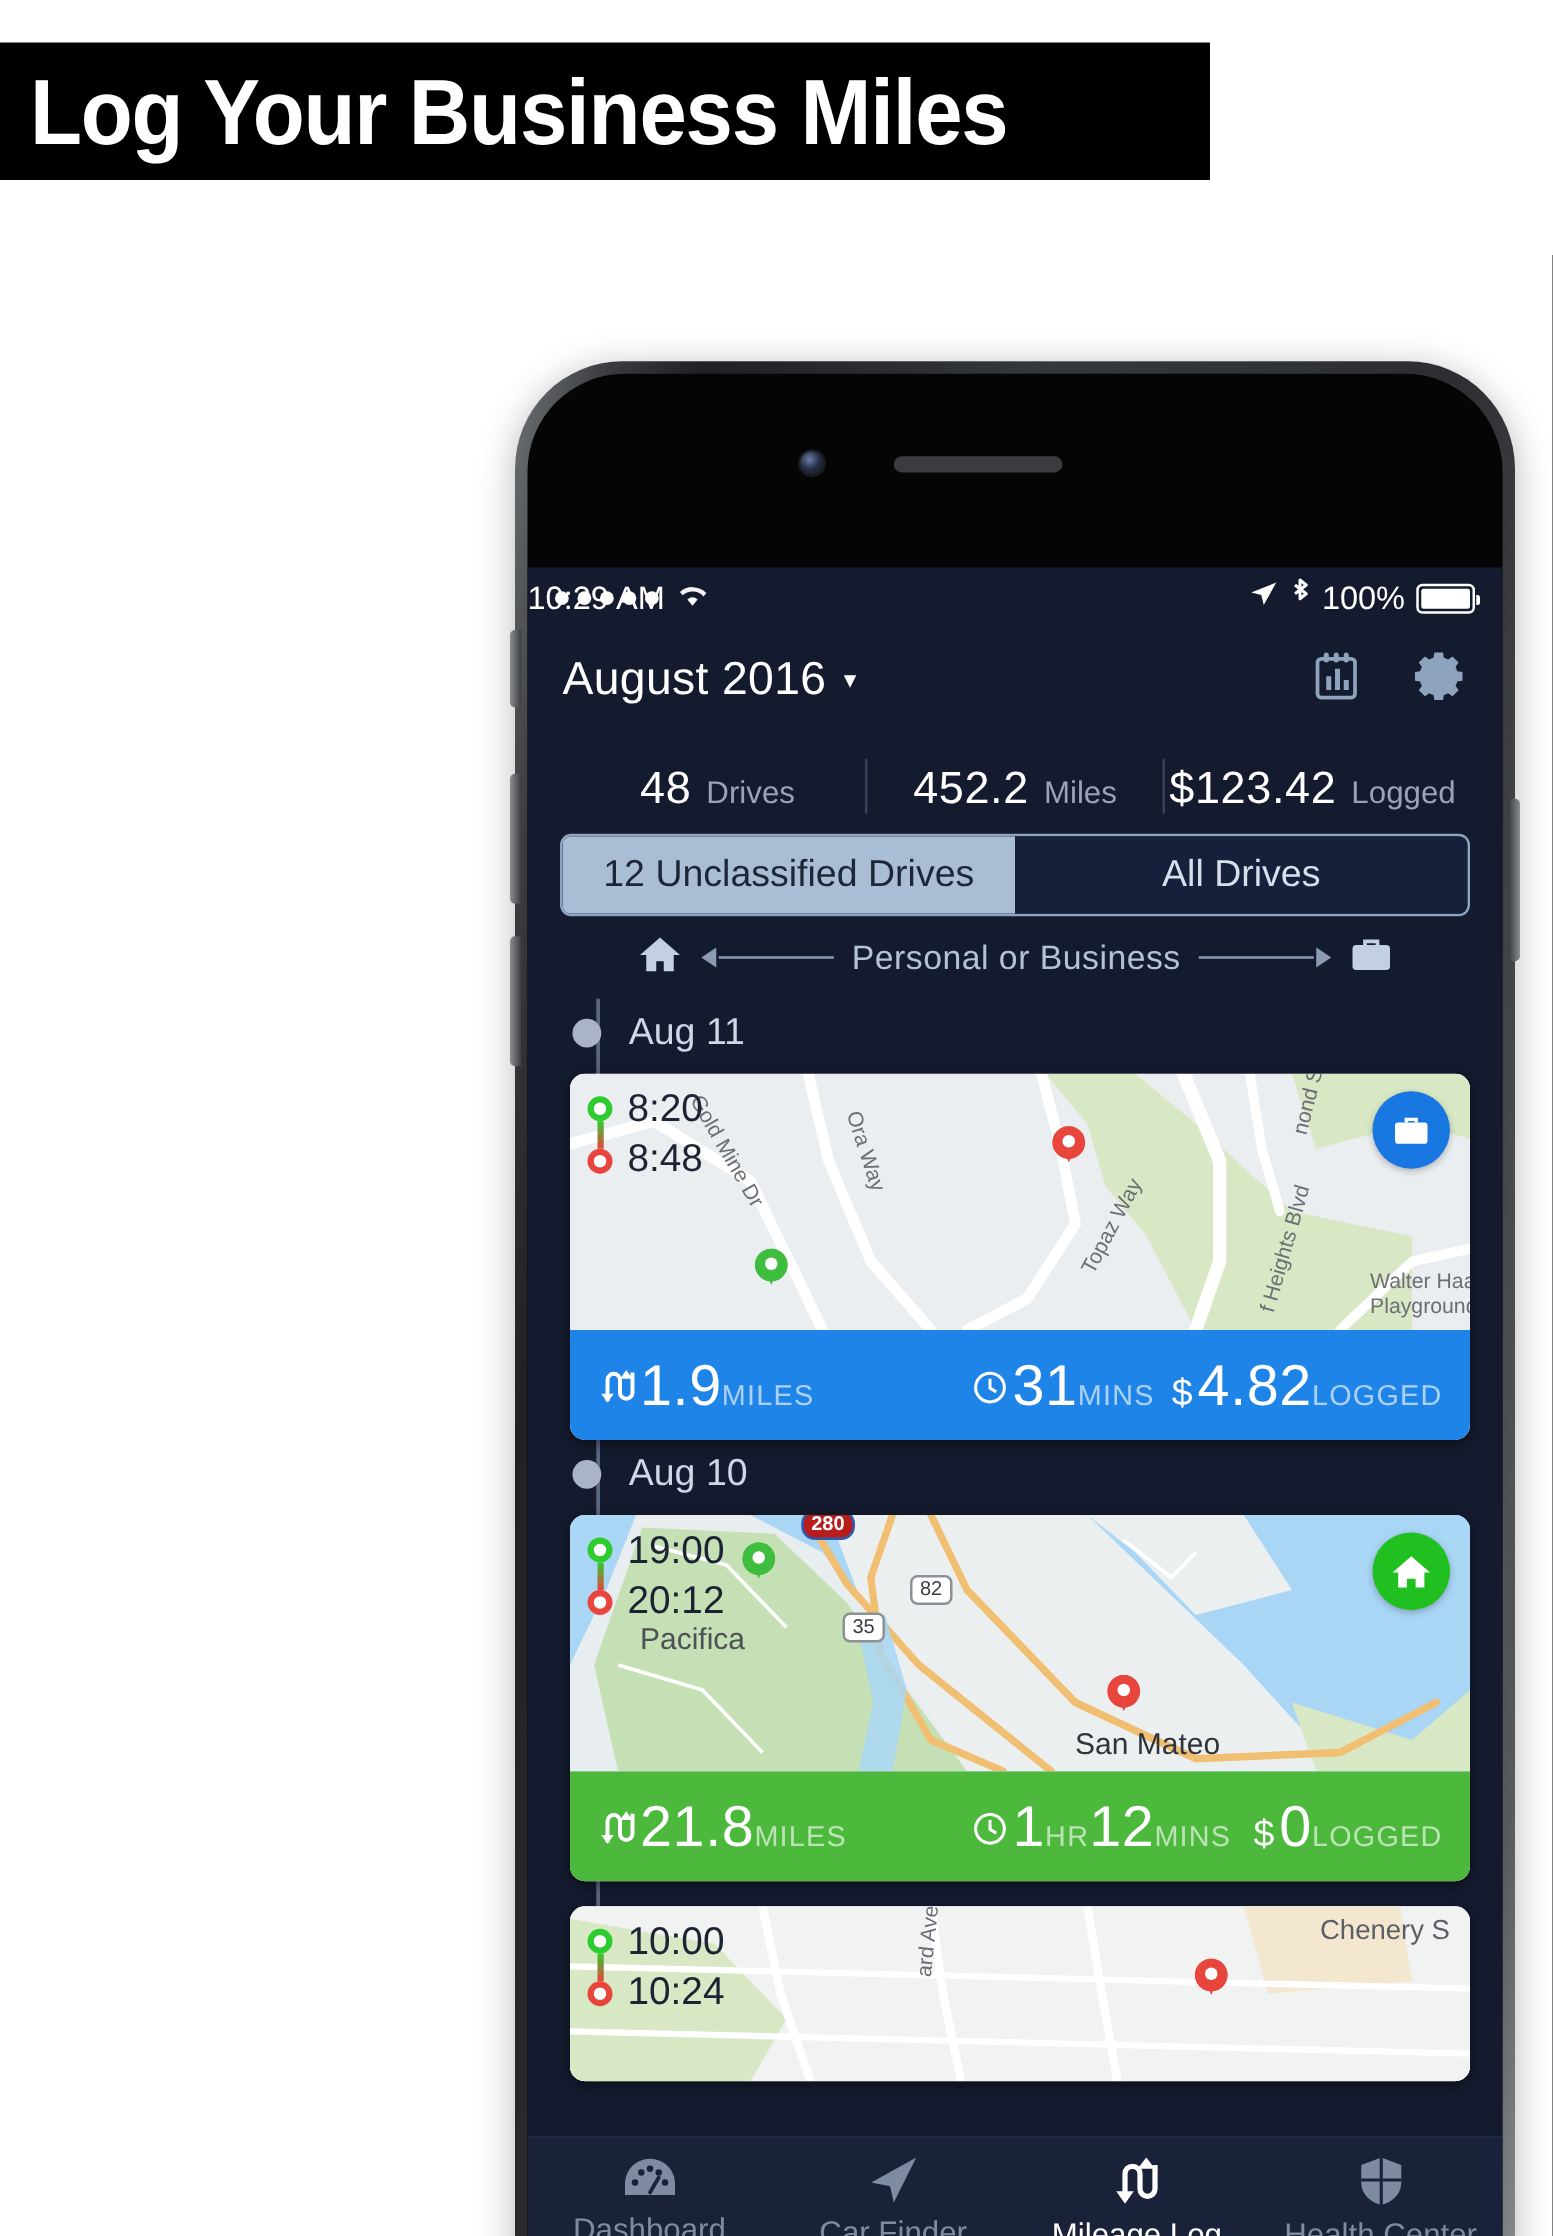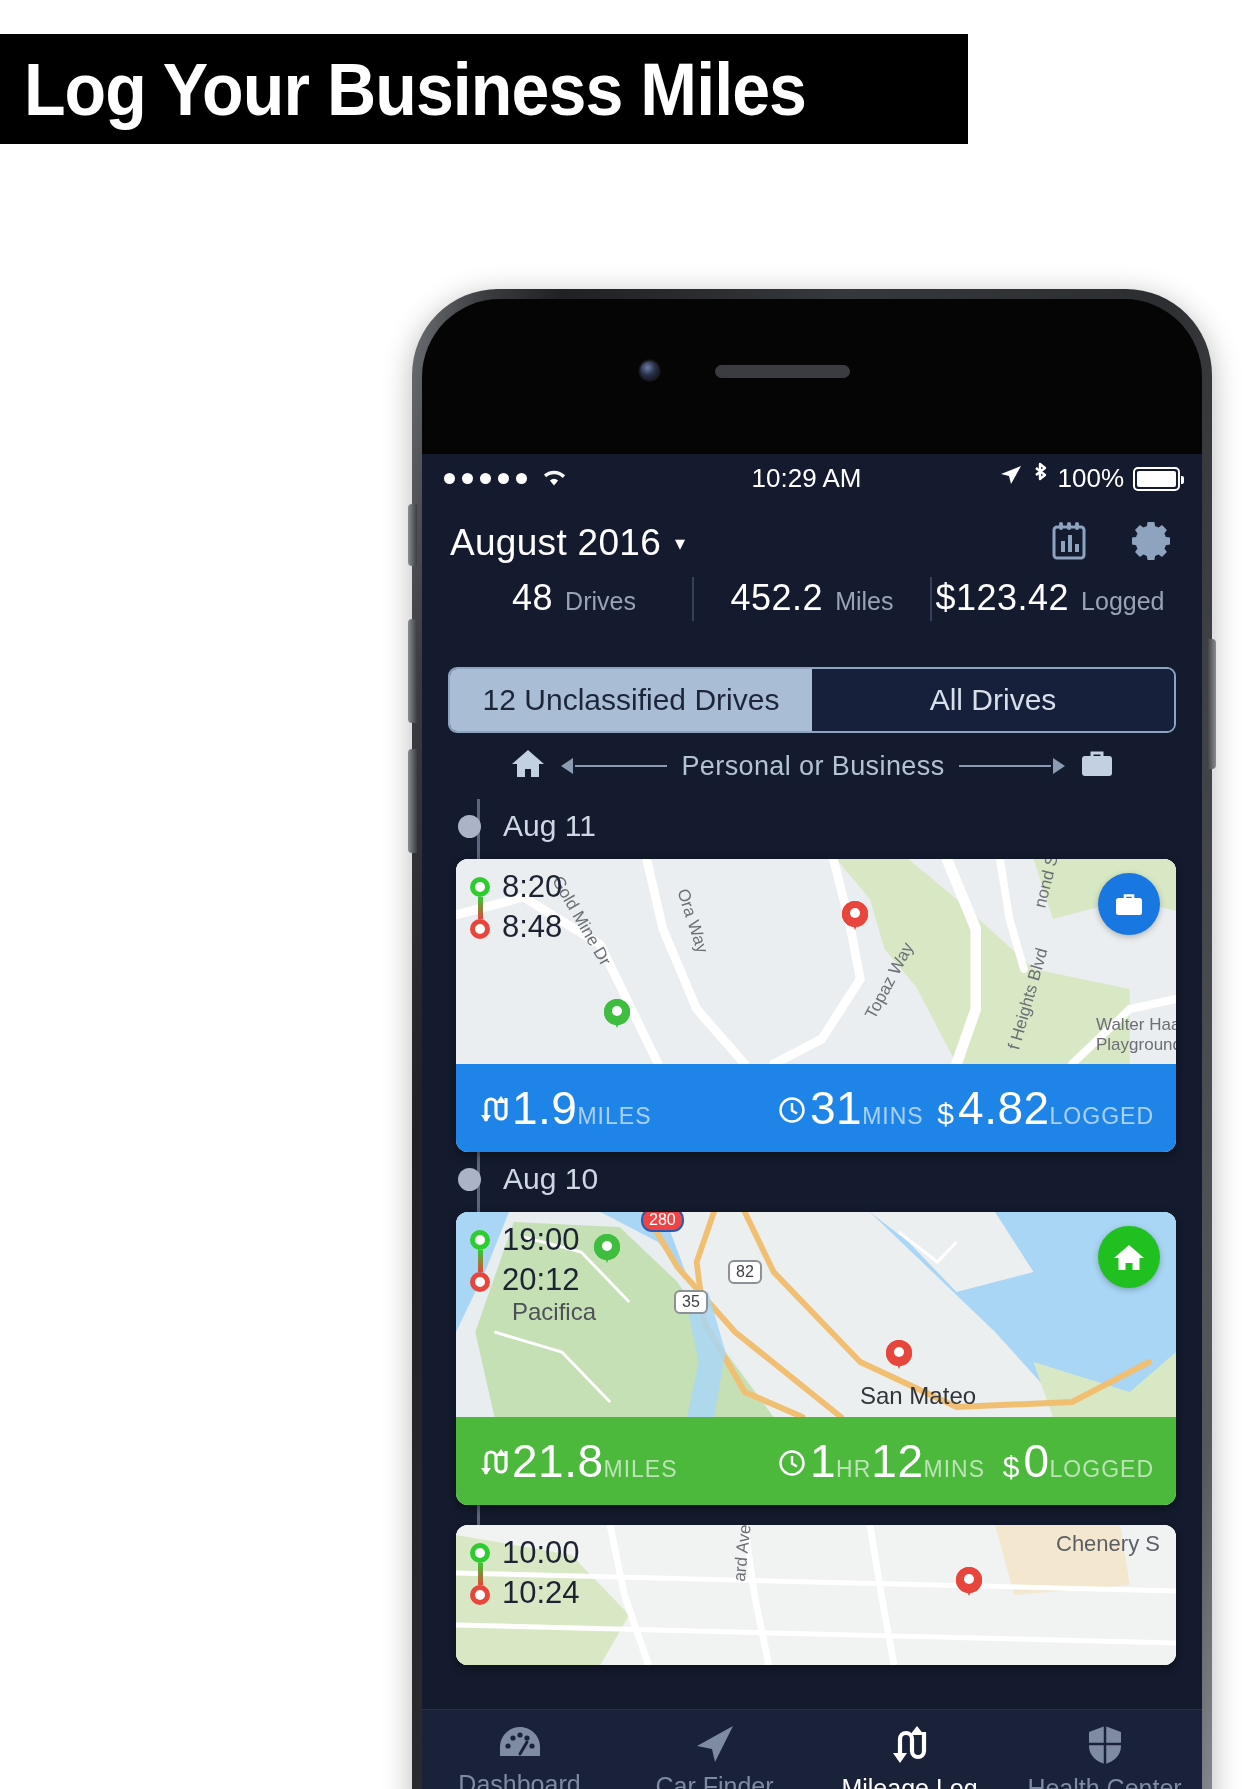--- a/index.html
+++ b/index.html
@@ -51,35 +51,35 @@
     position:absolute;left:0;top:155px;right:0;bottom:0;
     background:#141b2e;overflow:hidden;
   }
 
   
   .statusbar{height:49px;display:flex;align-items:center;
     padding:0 22px;color:#fff;font-size:25px;box-sizing:border-box;background:#141b2e;}
   .sb-left{display:flex;align-items:center;gap:7px;flex:1;}
   .dot{width:11px;height:11px;border-radius:50%;background:#fff;display:inline-block;}
   .wifi{margin-left:6px;}
-  .sb-center{position:absolute;left:0;right:11px;text-align:center;font-size:26px;pointer-events:none;}
+  .sb-center{position:absolute;left:0;right:11px;font-size:26px;pointer-events:none;}
   .sb-right{display:flex;align-items:center;gap:9px;justify-content:flex-end;flex:1;position:relative;z-index:2;font-size:26px;}
   .battery{width:47px;height:24px;border:2px solid #fff;border-radius:5px;position:relative;box-sizing:border-box;padding:2px;}
   .battery::after{content:"";position:absolute;right:-6px;top:7px;width:3px;height:8px;background:#fff;border-radius:0 2px 2px 0;}
   .battery i{display:block;width:100%;height:100%;background:#fff;border-radius:2px;}
 
   
   .appheader{background:#141b2e;padding:6px 28px 0 28px;}
   .hdr-row{display:flex;align-items:center;justify-content:space-between;height:68px;}
   .month{color:#fff;font-size:37px;display:flex;align-items:center;gap:14px;letter-spacing:.3px;}
   .caret{font-size:20px;color:#fff;}
   .hdr-icons{display:flex;align-items:center;gap:44px;}
 
   
-  .stats{display:flex;align-items:flex-start;height:74px;color:#fff;padding:0 6px;}
+  .stats{display:flex;align-items:flex-end;height:74px;color:#fff;padding:0 6px;}
   .stat{flex:1;display:flex;align-items:baseline;justify-content:center;gap:12px;}
   .stat .num{font-size:36px;letter-spacing:.5px;}
   .stat .lbl{font-size:25px;color:#9aa3b5;}
   .vline{width:2px;height:44px;background:#36405a;}
 
   
   .segwrap{padding:16px 26px 0 26px;background:#141b2e;}
   .seg{display:flex;border:2px solid #8fa4c0;border-radius:9px;overflow:hidden;height:62px;}
   .seg div{flex:1;display:flex;align-items:center;justify-content:center;font-size:30px;}
   .seg .on{background:#a9bed4;color:#1d2639;}
@@ -126,21 +126,21 @@
   .cell .big{font-size:46px;letter-spacing:.5px;}
   .cell .sm{font-size:23px;opacity:.62;letter-spacing:1px;}
   .c1{flex:0 0 300px;}
   .c2{flex:1;}
   .c3{margin-left:auto;}
 
   
   .maplabel{position:absolute;font-size:17px;color:#6b6f75;white-space:nowrap;}
   .shield{position:absolute;background:#fff;border:2px solid #8c9097;border-radius:6px;
     font-size:16px;color:#3c4046;padding:1px 6px;}
-  .shield.rd{background:#ef4444;border-color:#2a5bb0;color:#fff;border-radius:11px;}
+  .shield.rd{background:#b91c1c;border-color:#2a5bb0;color:#fff;border-radius:11px;font-weight:bold;}
   .mappin{position:absolute;width:26px;height:26px;border-radius:50% 50% 50% 50%;}
   .mappin:before{content:"";position:absolute;left:0;top:0;width:26px;height:26px;border-radius:50%;background:inherit;}
   .mappin:after{content:"";position:absolute;left:8px;top:17px;width:10px;height:12px;background:inherit;
     clip-path:polygon(0 0,100% 0,50% 100%);}
   .mappin i{position:absolute;left:8px;top:7px;width:10px;height:10px;border-radius:50%;background:#fff;z-index:3;}
 
   
   .tabbar{position:absolute;left:0;right:0;bottom:0;height:115px;background:#1a2239;
     display:flex;align-items:flex-start;padding-top:14px;border-top:1px solid #26304a;}
   .tab{flex:1;display:flex;flex-direction:column;align-items:center;gap:8px;}

